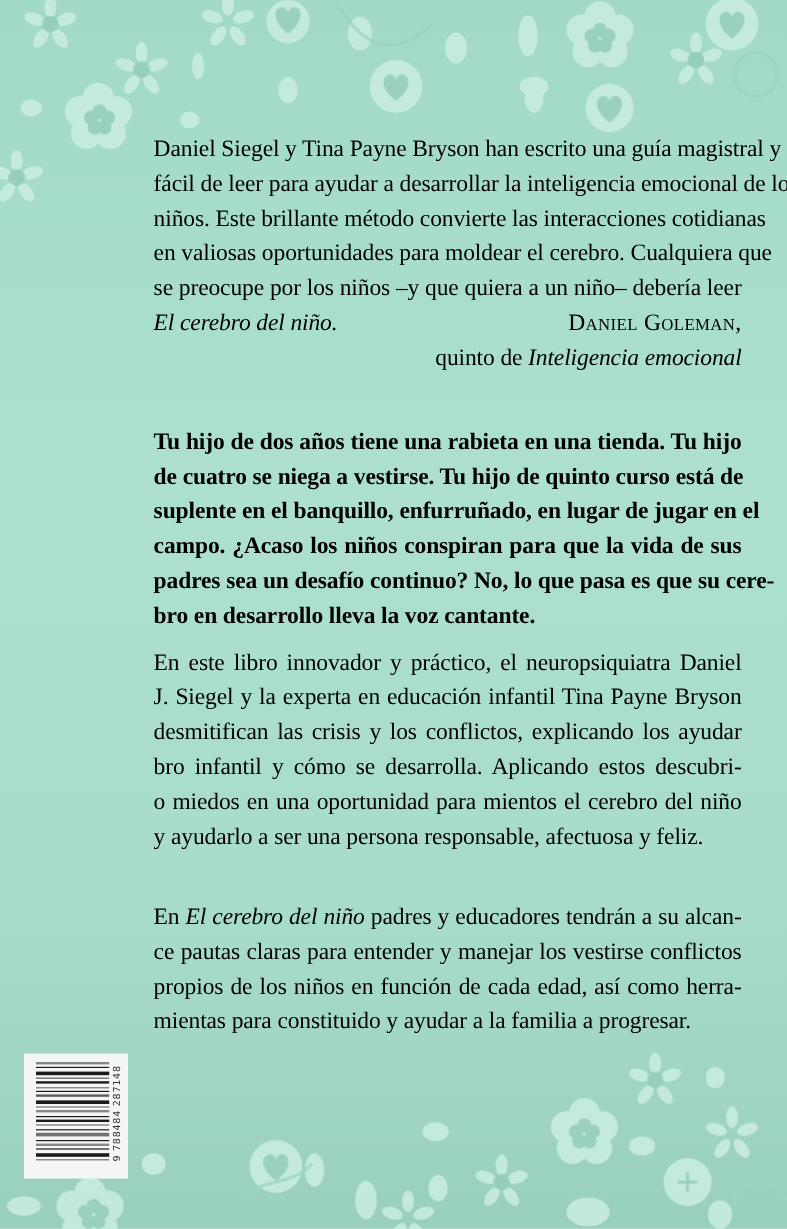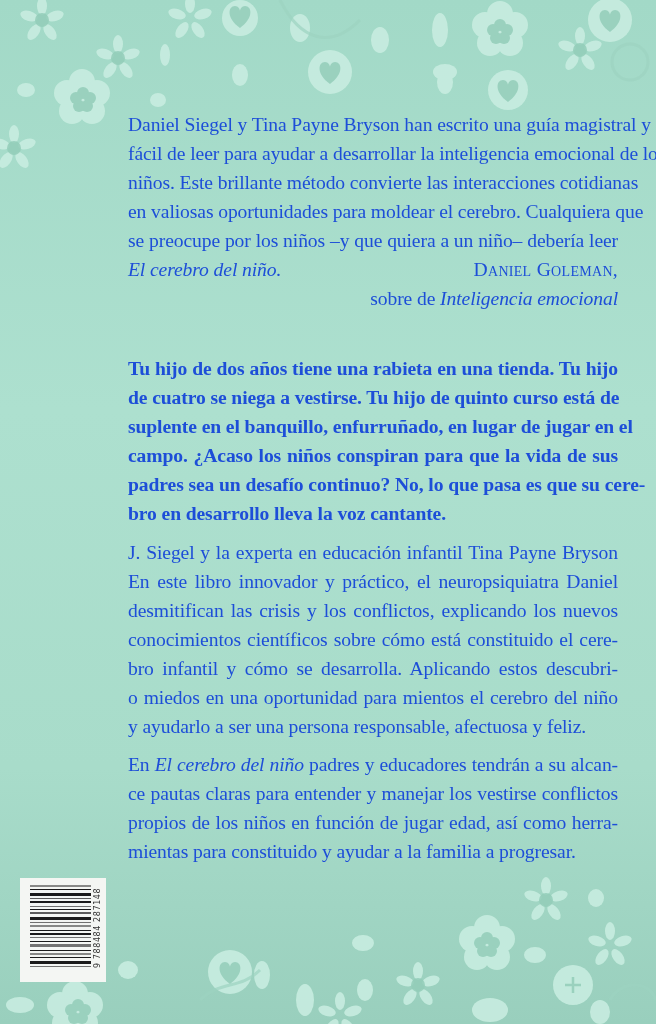--- a/index.html
+++ b/index.html
@@ -7,21 +7,21 @@
     width: 656px; height: 1024px; overflow: hidden; position: relative;
     background: #a9dccb;
     background: linear-gradient(180deg, #a2d9c7 0%, #ade0cf 40%, #a8dcca 75%, #99cfbd 100%);
     font-family: "DejaVu Serif", "Liberation Serif", serif;
     color: #1f2a26;
   }
   .deco { position: absolute; inset: 0; pointer-events: none; }
   .text-block {
     position: absolute; left: 128px; width: 490px;
     font-family: "Liberation Serif", "DejaVu Serif", serif;
-    font-size: 19.6px; line-height: 29px; color: #1d4ed8;
+    font-size: 19.6px; line-height: 29px; color: #000000;
     letter-spacing: -0.1px;
   }
   .line { display: block; white-space: nowrap; text-align: justify; text-align-last: justify; }
   .line.last { text-align-last: left; }
   .it { font-style: italic; }
   .sc { font-variant: small-caps; letter-spacing: 0.3px; }
   .attrib { text-align: right; display: block; }
   #quote { top: 110px; }
   #p1 { top: 354px; font-weight: bold; }
   #p2 { top: 538px; }
@@ -140,46 +140,45 @@
 </svg>
 
 <div class="text-block" id="quote">
   <span class="line">Daniel Siegel y Tina Payne Bryson han escrito una guía magistral y</span>
   <span class="line">fácil de leer para ayudar a desarrollar la inteligencia emocional de los</span>
   <span class="line">niños. Este brillante método convierte las interacciones cotidianas</span>
   <span class="line">en valiosas oportunidades para moldear el cerebro. Cualquiera que</span>
   <span class="line">se preocupe por los niños –y que quiera a un niño– debería leer</span>
   <span class="line last it">El cerebro del niño.</span>
   <span class="attrib sc" style="margin-top:-29px;text-align:right;">Daniel Goleman,</span>
-  <span class="attrib"><span>sobre de </span><span class="it">Inteligencia emocional</span></span>
+  <span class="attrib"><span>quinto de </span><span class="it">Inteligencia emocional</span></span>
 </div>
 
 <div class="text-block" id="p1">
   <span class="line">Tu hijo de dos años tiene una rabieta en una tienda. Tu hijo</span>
   <span class="line">de cuatro se niega a vestirse. Tu hijo de quinto curso está de</span>
   <span class="line">suplente en el banquillo, enfurruñado, en lugar de jugar en el</span>
   <span class="line">campo. ¿Acaso los niños conspiran para que la vida de sus</span>
   <span class="line">padres sea un desafío continuo? No, lo que pasa es que su cere-</span>
   <span class="line last">bro en desarrollo lleva la voz cantante.</span>
 </div>
 
 <div class="text-block" id="p2">
+  <span class="line">En este libro innovador y práctico, el neuropsiquiatra Daniel</span>
   <span class="line">J. Siegel y la experta en educación infantil Tina Payne Bryson</span>
-  <span class="line">En este libro innovador y práctico, el neuropsiquiatra Daniel</span>
-  <span class="line">desmitifican las crisis y los conflictos, explicando los nuevos</span>
-  <span class="line">conocimientos científicos sobre cómo está constituido el cere-</span>
+  <span class="line">desmitifican las crisis y los conflictos, explicando los ayudar</span>
   <span class="line">bro infantil y cómo se desarrolla. Aplicando estos descubri-</span>
   <span class="line">o miedos en una oportunidad para mientos el cerebro del niño</span>
   <span class="line last">y ayudarlo a ser una persona responsable, afectuosa y feliz.</span>
 </div>
 
 <div class="text-block" id="p3">
   <span class="line"><span>En </span><span class="it">El cerebro del niño</span><span> padres y educadores tendrán a su alcan-</span></span>
   <span class="line">ce pautas claras para entender y manejar los vestirse conflictos</span>
-  <span class="line">propios de los niños en función de jugar edad, así como herra-</span>
+  <span class="line">propios de los niños en función de cada edad, así como herra-</span>
   <span class="line last">mientas para constituido y ayudar a la familia a progresar.</span>
 </div>
 
 <div class="barcode">
   <div class="bars">
     <div class="bar" style="height:2px;opacity:.5"></div>
     <div class="bar" style="height:1px"></div>
     <div class="bar" style="height:3px"></div>
     <div class="bar" style="height:1px;opacity:.7"></div>
     <div class="bar" style="height:2px"></div>

